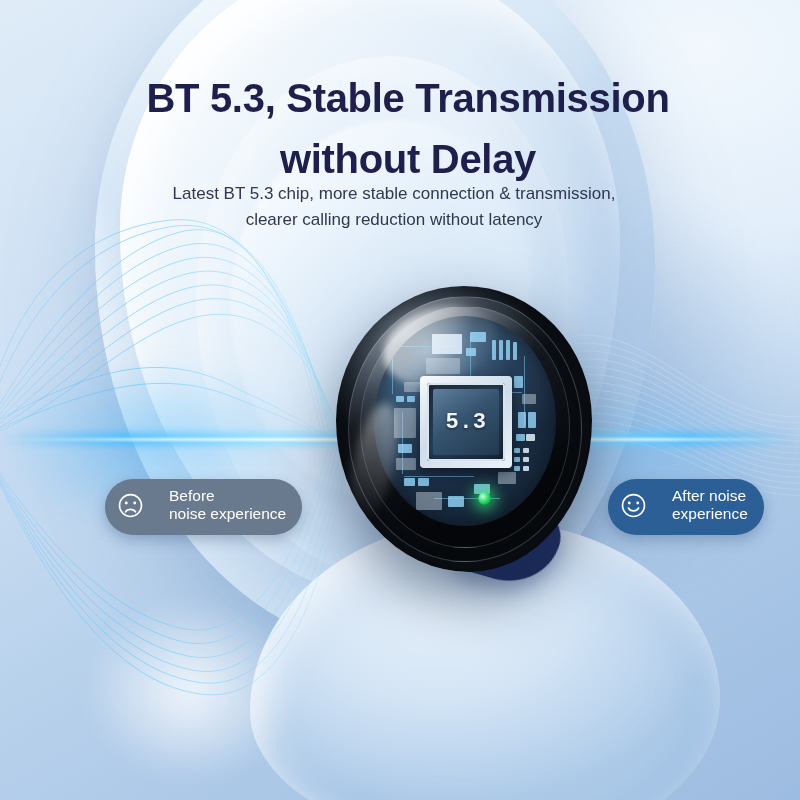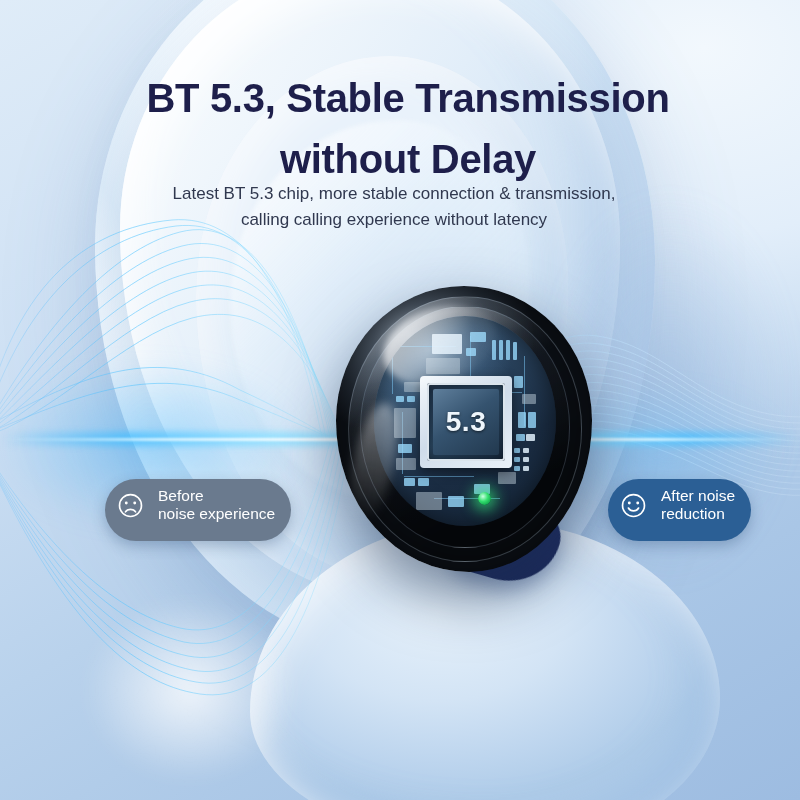--- a/index.html
+++ b/index.html
@@ -151,22 +151,22 @@
     background:linear-gradient(145deg,#1d3148 0%,#2a4660 50%,#16283c 100%);
     box-shadow:inset 0 0 0 2px rgba(240,248,255,.9), inset 0 0 14px rgba(0,0,0,.5);
   }
   .chip-die{
     position:absolute;left:6px;top:6px;right:6px;bottom:6px;
     border-radius:2px;
     background:linear-gradient(145deg,#5f7f9c 0%,#35536f 46%,#22394f 100%);
     display:flex;align-items:center;justify-content:center;
   }
   .chip-label{
-    font-family:Liberation Sans, sans-serif;
-    font-size:28px;font-weight:700;color:#eef6fc;letter-spacing:.5px;
+    font-family:Liberation Mono, monospace;
+    font-size:22px;font-weight:700;color:#eef6fc;letter-spacing:.5px;
     text-shadow:0 1px 3px rgba(0,0,0,.6);
   }
   .led{
     position:absolute;left:104px;top:176px;width:13px;height:13px;border-radius:50%;
     background:radial-gradient(circle at 38% 34%, #c9ffe2 0%, #34e06f 42%, #0ea34a 80%);
     box-shadow:0 0 14px 5px rgba(50,230,120,.70);
   }
   .bud-gloss{
     position:absolute;left:52px;top:26px;width:116px;height:74px;
     border-radius:50%;
@@ -192,22 +192,22 @@
   .headline .l2{display:block;margin-top:12px;}
   .subtitle{
     position:absolute;left:0;right:12px;top:164px;
     text-align:center;
     font-size:17px;line-height:1.55;color:#30384f;
   }
   .subtitle .s2{display:block;}
 
   
   .badge{
-    position:absolute;display:flex;align-items:center;gap:14px;
-    border-radius:999px;padding:8px 16px 17px 12px;
+    position:absolute;display:flex;align-items:center;gap:25px;
+    border-radius:999px;padding:8px 16px 11px 12px;
     color:#ffffff;
     box-shadow:0 5px 14px rgba(40,70,110,.30);
   }
   .badge-before{left:105px;top:479px;background:#6a7a8e;}
   .badge-after{left:608px;top:479px;background:#2b5f95;}
   .badge-txt{font-size:15.5px;line-height:1.18;}
   .badge-txt .b2{display:block;}
   .face{width:27px;height:27px;flex:0 0 27px;}
 </style>
 </head>
@@ -348,21 +348,21 @@
     <div class="bud-gloss2"></div>
   </div>
 
   <h1 class="headline">
     <span>BT 5.3, Stable Transmission</span>
     <span class="l2">without Delay</span>
   </h1>
 
   <p class="subtitle">
     <span>Latest BT 5.3 chip, more stable connection &amp; transmission,</span>
-    <span class="s2">calling calling experience without latency</span>
+    <span class="s2">clearer calling reduction without latency</span>
   </p>
 
   <div class="badge badge-before">
     <svg class="face" viewBox="0 0 32 32">
       <circle cx="16" cy="16" r="13" fill="none" stroke="#ffffff" stroke-width="2"></circle>
       <circle cx="11" cy="13" r="1.7" fill="#ffffff"></circle>
       <circle cx="21" cy="13" r="1.7" fill="#ffffff"></circle>
       <path d="M10 23.5 C 12.5 19.5, 19.5 19.5, 22 23.5" fill="none" stroke="#ffffff" stroke-width="2" stroke-linecap="round"></path>
     </svg>
     <span class="badge-txt">
@@ -373,17 +373,17 @@
 
   <div class="badge badge-after">
     <svg class="face" viewBox="0 0 32 32">
       <circle cx="16" cy="16" r="13" fill="none" stroke="#ffffff" stroke-width="2"></circle>
       <circle cx="11" cy="13" r="1.7" fill="#ffffff"></circle>
       <circle cx="21" cy="13" r="1.7" fill="#ffffff"></circle>
       <path d="M10 19 C 12.5 23.5, 19.5 23.5, 22 19" fill="none" stroke="#ffffff" stroke-width="2" stroke-linecap="round"></path>
     </svg>
     <span class="badge-txt">
       <span>After noise</span>
-      <span class="b2">reduction</span>
+      <span class="b2">experience</span>
     </span>
   </div>
 
 </div>
 
 </body></html>

